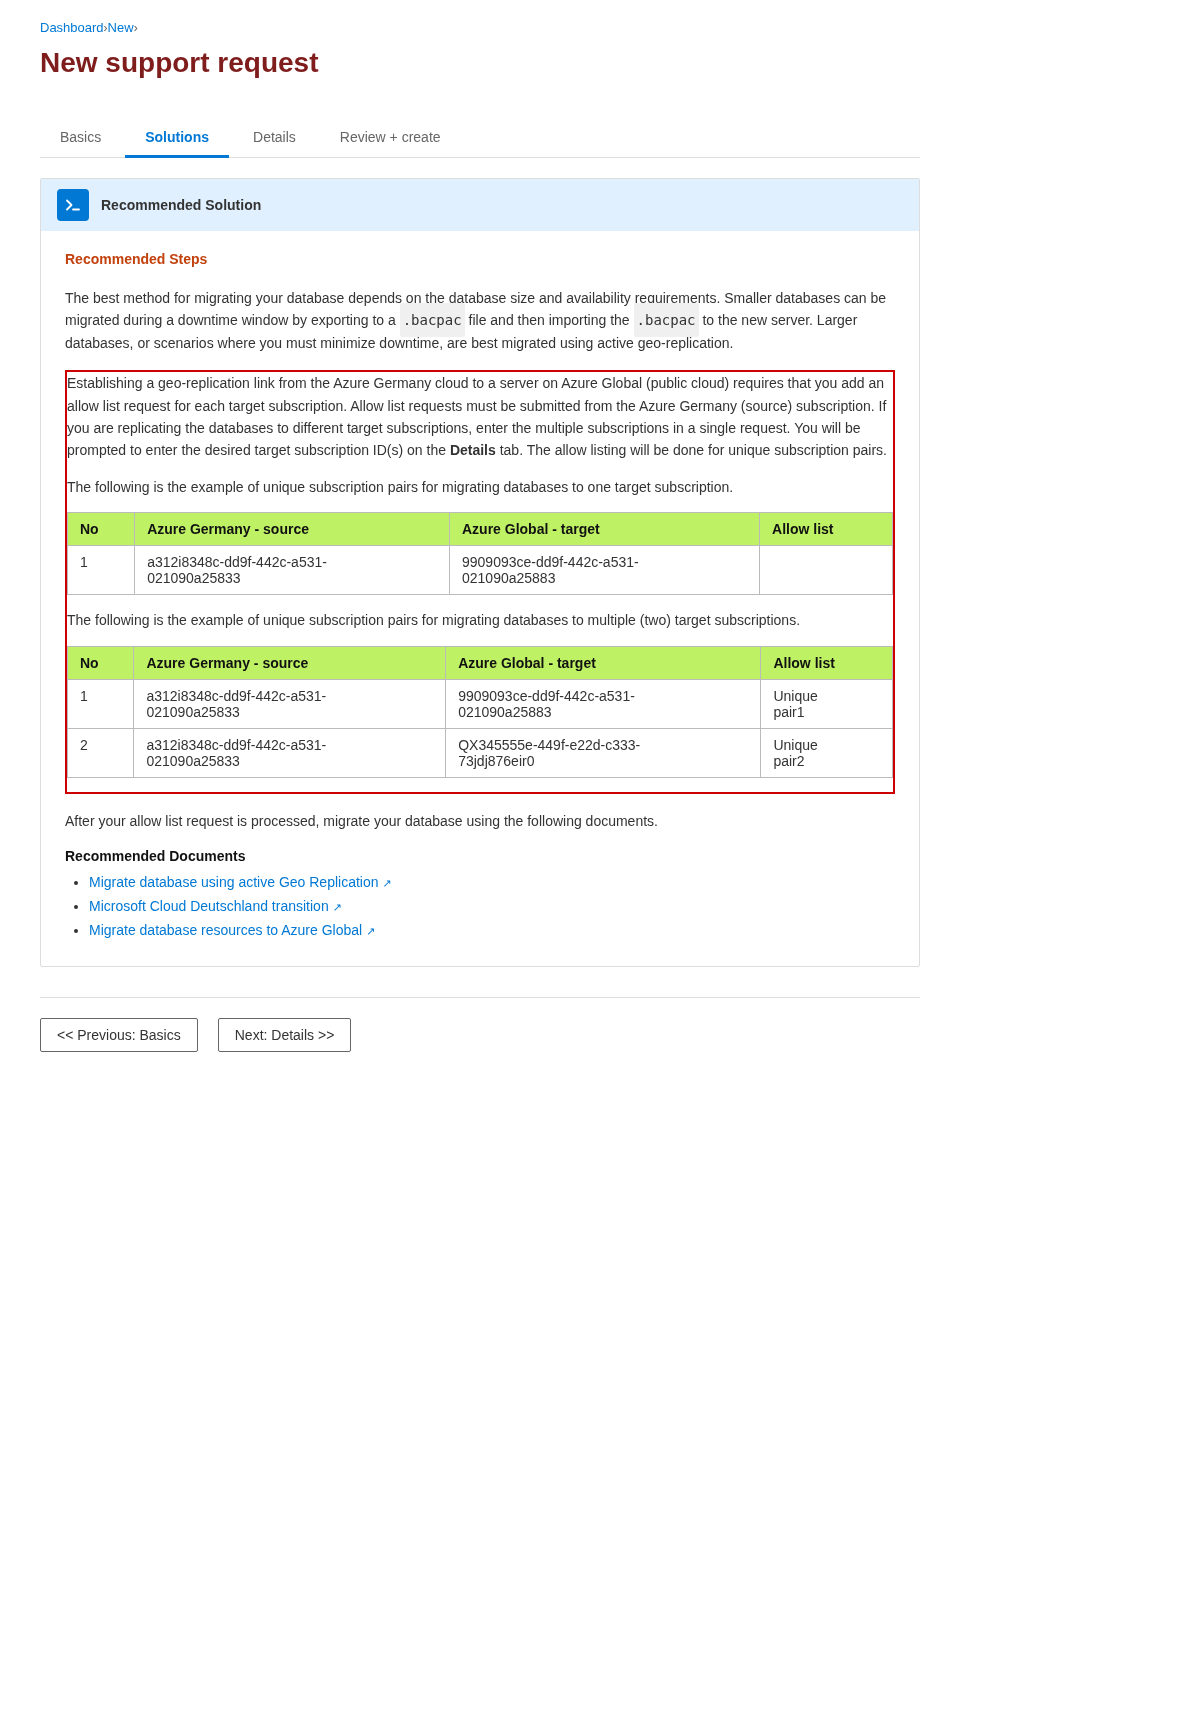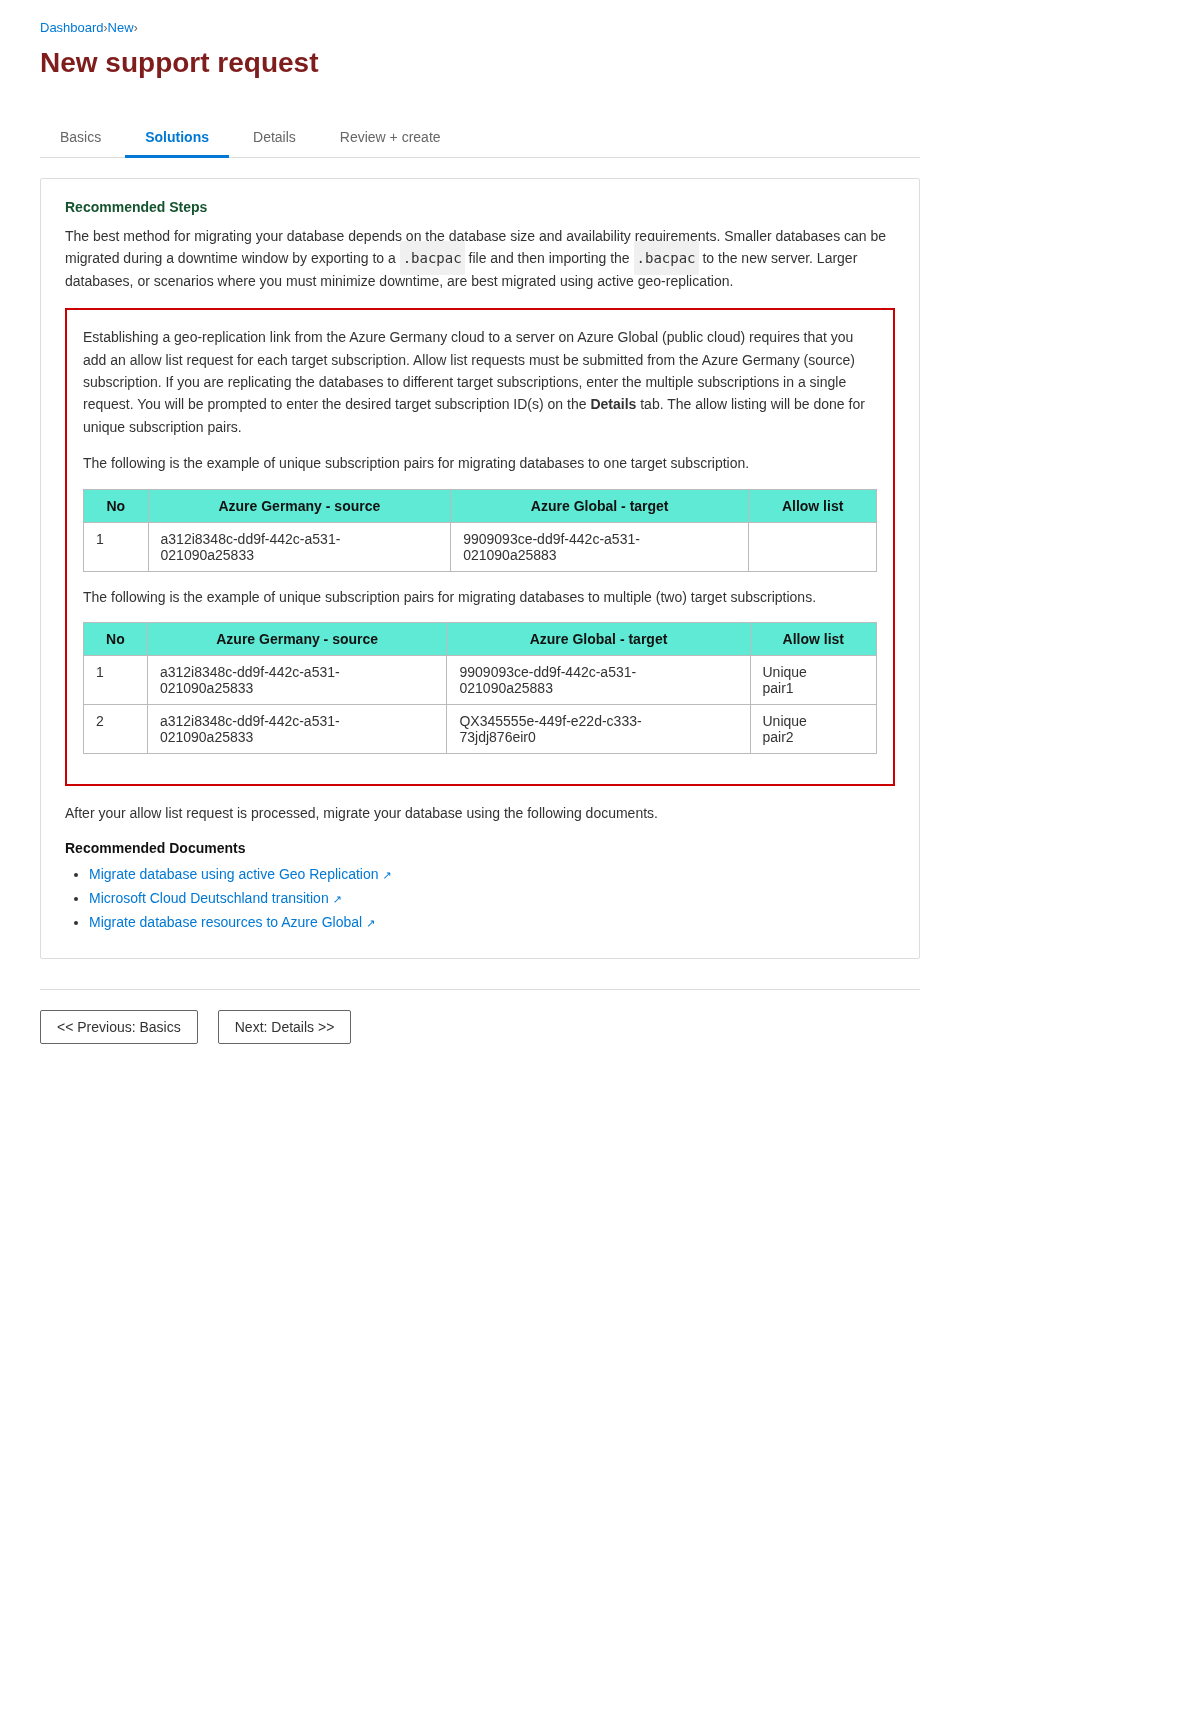--- a/index.html
+++ b/index.html
@@ -86,61 +86,60 @@
       border-radius: 2px;
       margin-bottom: 20px;
       overflow: hidden;
     }
     .content-body {
       padding: 20px 24px;
     }
     .section-title {
       font-size: 14px;
       font-weight: 700;
-      color: #14532d;
-      margin-bottom: 10px;
+      color: #c2410c;
+      margin-bottom: 20px;
     }
     .section-text {
       font-size: 14px;
       color: #333;
       line-height: 1.6;
       margin-bottom: 16px;
     }
     .section-text code {
       font-family: monospace;
       background: #f0f0f0;
       padding: 9px 3px;
       border-radius: 2px;
     }
     .red-border-box {
       border: 2px solid #cc0000;
-      padding: 16px;
       margin-bottom: 16px;
     }
     .red-border-box p {
       font-size: 14px;
       color: #333;
       line-height: 1.6;
       margin-bottom: 14px;
     }
     .red-border-box p:last-child { margin-bottom: 0; }
     .table-wrapper {
       margin: 14px 0;
       overflow: hidden;
     }
     table {
       border-collapse: collapse;
       width: 100%;
       font-size: 14px;
     }
     th {
-      background: #5eead4;
+      background: #bef264;
       border: 1px solid #bbb;
       padding: 8px 12px;
-      text-align: center;
+      text-align: left;
       font-weight: 700;
       color: #111;
     }
     td {
       border: 1px solid #bbb;
       padding: 8px 12px;
       color: #333;
       vertical-align: top;
     }
     .recommended-docs-title {
@@ -203,20 +202,28 @@
 
   <div class="tabs-container">
     <div class="tab">Basics</div>
     <div class="tab active">Solutions</div>
     <div class="tab">Details</div>
     <div class="tab">Review + create</div>
   </div>
 
   <div class="content-card">
 
+    <div class="solution-header">
+      <div class="solution-icon">
+        <svg width="18" height="18" viewBox="0 0 18 18" fill="none">
+          <path d="M3 13.5L7.5 9 3 4.5M9 13.5h6" stroke="white" stroke-width="1.8" stroke-linecap="round" stroke-linejoin="round"></path>
+        </svg>
+      </div>
+      <span class="solution-header-title">Recommended Solution</span>
+    </div>
 
     <div class="content-body">
 
       <div class="section-title">Recommended Steps</div>
       <p class="section-text">
         <span>The best method for migrating your database depends on the database size and availability requirements. Smaller databases can be migrated during a downtime window by exporting to a </span><code>.bacpac</code><span> file and then importing the </span><code>.bacpac</code><span> to the new server. Larger databases, or scenarios where you must minimize downtime, are best migrated using active geo-replication.</span>
       </p>
 
       <div class="red-border-box">
         <p>

